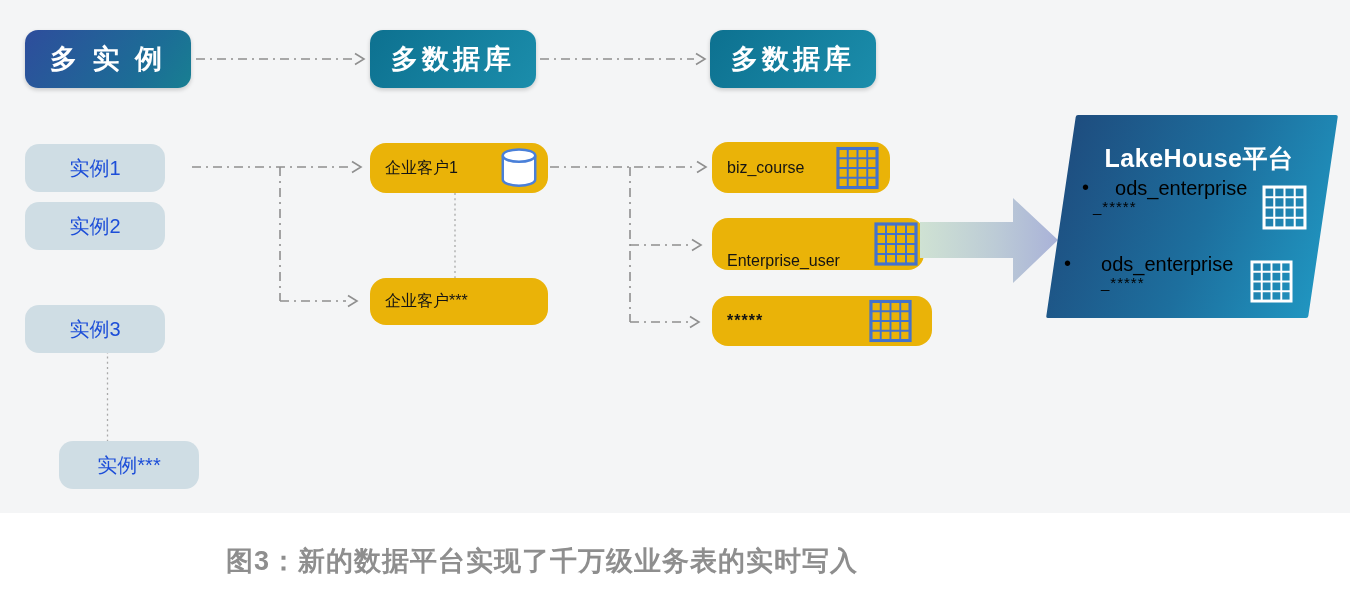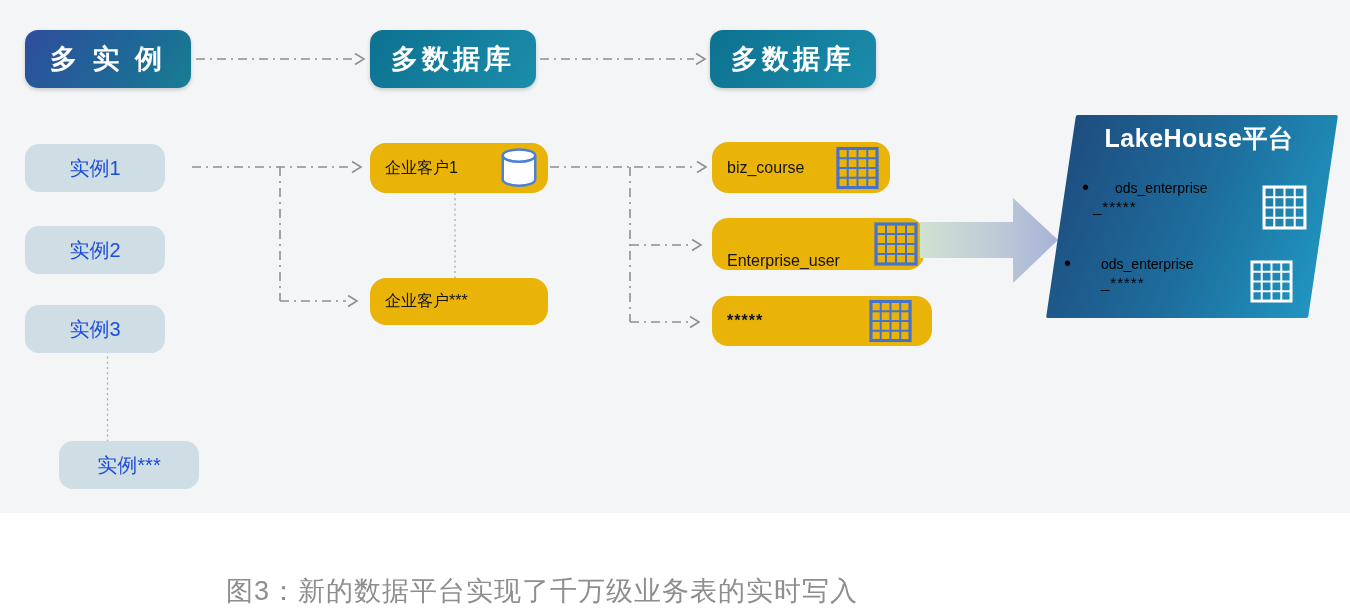--- a/index.html
+++ b/index.html
@@ -32,39 +32,39 @@
   }
   .item .label{padding-left:15px;white-space:nowrap;}
   .item .icon-slot{position:absolute;top:50%;transform:translateY(-50%);line-height:0;}
   .stars{font-weight:bold;letter-spacing:1px;}
   
   .lakehouse-bg{
     position:absolute;left:1076px;top:115px;width:262px;height:203px;
     background:linear-gradient(105deg,#1e4d7f 0%,#1d6f9e 55%,#2095c0 100%);
     transform:skewX(-8.4deg);transform-origin:top left;border-radius:2px;
   }
-  .lakehouse-content{position:absolute;left:1046px;top:110px;width:268px;height:203px;color:#fff;}
+  .lakehouse-content{position:absolute;left:1046px;top:130px;width:268px;height:203px;color:#fff;}
   .lh-title{position:absolute;left:0;top:12px;width:100%;padding-left:38px;box-sizing:border-box;
     text-align:center;font-size:25px;font-weight:bold;letter-spacing:.5px;}
   .lh-row{position:absolute;display:flex;align-items:flex-start;}
   .lh-bullet{font-size:20px;line-height:20px;margin-right:4px;}
-  .lh-line1{font-size:14px;line-height:22px;white-space:nowrap;}
+  .lh-line1{font-size:20px;line-height:22px;white-space:nowrap;}
   .lh-line2{font-size:15px;line-height:16px;letter-spacing:1px;}
   .lh-row-1{left:1082px;top:177px;}
   .lh-row-1 .lh-line1{padding-left:22px;}
   .lh-row-1 .lh-line2{margin-left:0;margin-top:0;}
   .lh-row-2{left:1064px;top:253px;}
   .lh-row-2 .lh-line1{padding-left:26px;}
   .lh-row-2 .lh-line2{margin-left:26px;margin-top:0;}
   .lh-icon-1{position:absolute;left:1262px;top:185px;line-height:0;}
   .lh-icon-2{position:absolute;left:1250px;top:260px;line-height:0;}
   
   .caption{
     position:absolute;left:0;top:543px;width:1084px;text-align:center;
-    color:#8e8e8e;font-size:27px;font-weight:normal;letter-spacing:1px;margin-top:30px;
+    color:#8e8e8e;font-size:27px;font-weight:bold;letter-spacing:1px;
   }
   svg{display:block;}
   .layer{position:absolute;left:0;top:0;pointer-events:none;}
 </style>
 </head>
 <body>
 
 <div class="diagram-bg"></div>
 
 <svg class="layer" width="1350" height="513">
@@ -97,21 +97,21 @@
 <div class="badge badge-2">
     <span>多数据库</span>
   </div>
 <div class="badge badge-3">
     <span>多数据库</span>
   </div>
 
 <div class="inst" style="top:144px;">
     <span>实例1</span>
   </div>
-<div class="inst" style="top:226px;">
+<div class="inst" style="top:202px;">
     <span>实例2</span>
   </div>
 <div class="inst" style="top:281px;margin-top:24px;">
     <span>实例3</span>
   </div>
 <div class="inst" style="top:441px;margin-left:34px;">
     <span>实例***</span>
   </div>
 
 <div class="item" style="left:370px;top:143px;width:178px;height:50px;">

